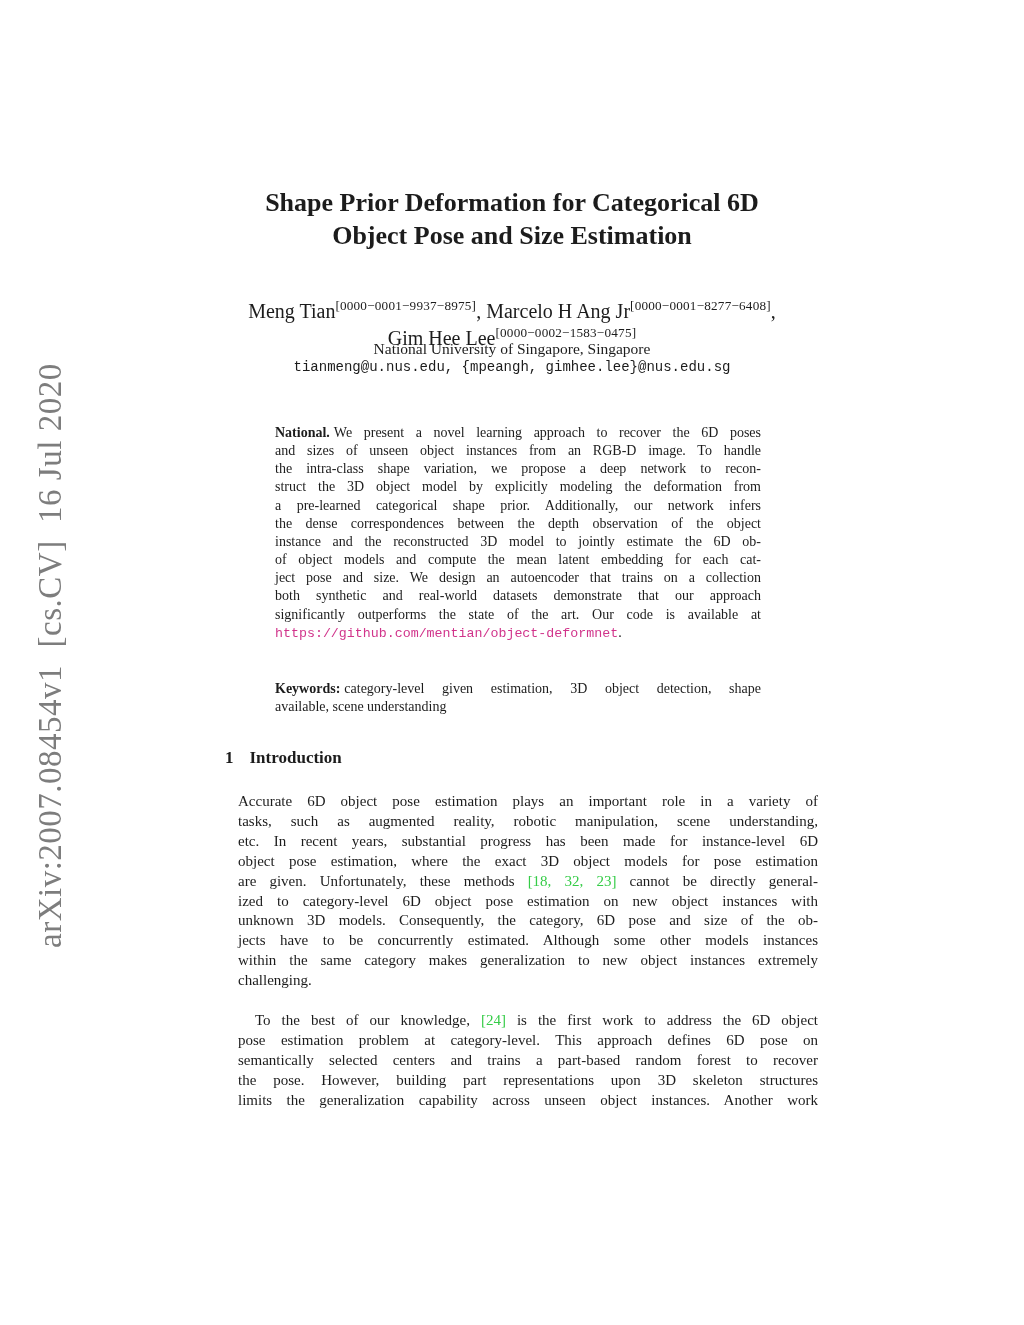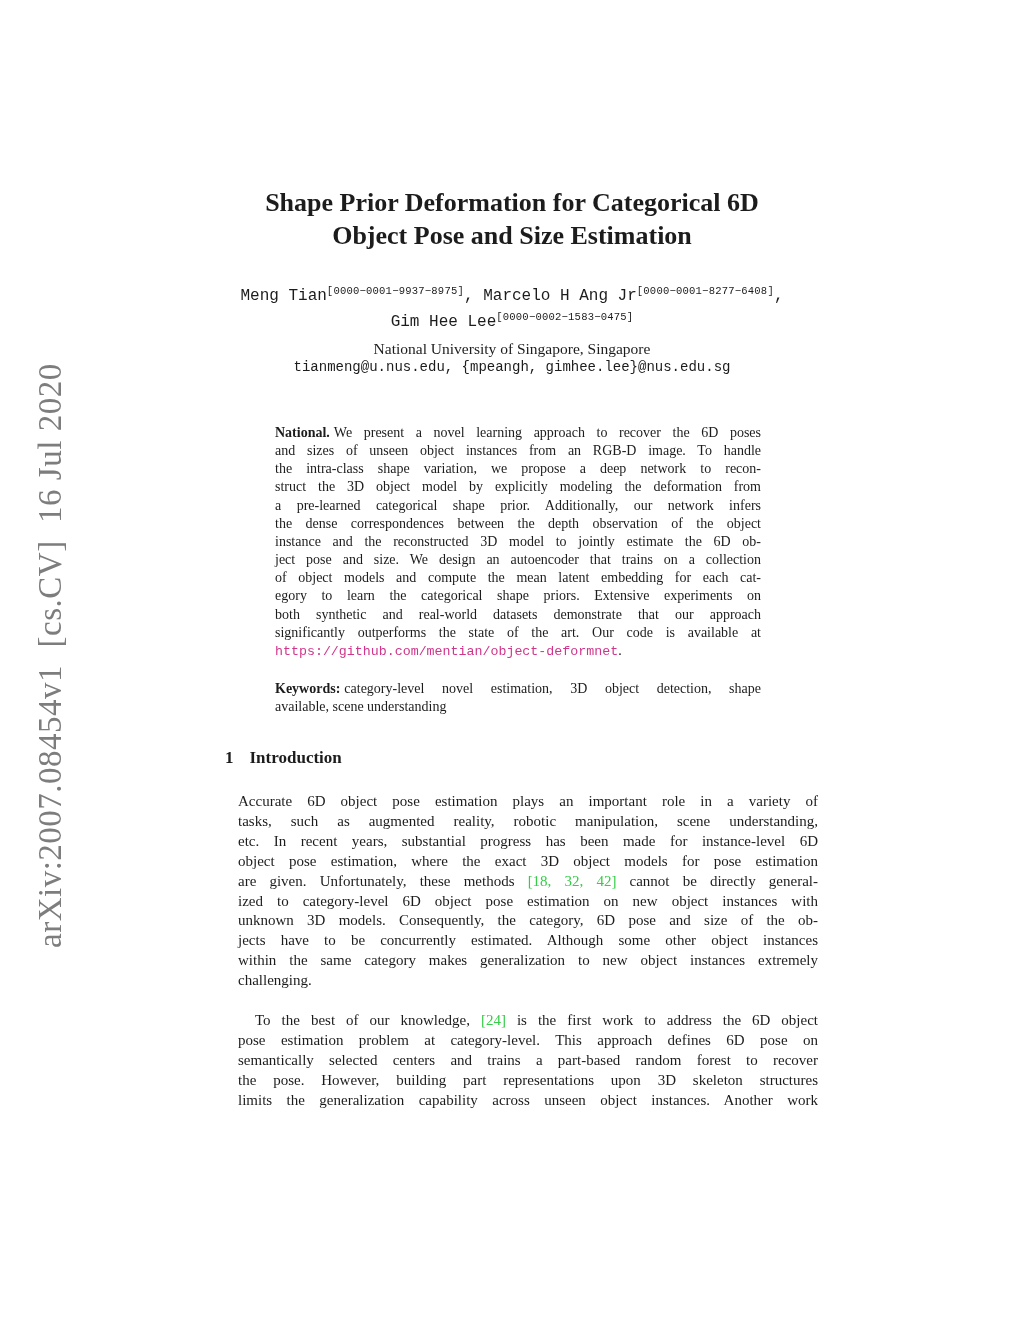--- a/index.html
+++ b/index.html
@@ -32,23 +32,23 @@
   }
   
   .title-block{
     position:absolute;left:0;right:0;top:186px;
     text-align:center;
     font-size:26px;font-weight:bold;
     line-height:33px;
   }
   
   .authors-block{
-    position:absolute;left:0;right:0;top:281px;
+    position:absolute;left:0;right:0;top:295px;
     text-align:center;
-    font-size:16px;line-height:21px;font-family:Liberation Mono, monospace;
+    font-size:20px;line-height:21px;
   }
   .sup{vertical-align:super;font-size:0.66em;letter-spacing:0.2px;}
   
   .affil{
     position:absolute;left:0;right:0;top:339px;
     text-align:center;font-size:15.5px;line-height:19px;
   }
   .emails{
     position:absolute;left:0;right:0;top:358px;
     text-align:center;
@@ -112,46 +112,45 @@
   <div class="emails">tianmeng@u.nus.edu, {mpeangh, gimhee.lee}@nus.edu.sg</div>
 
   <div class="abstract-block">
       <div class="jl"><span class="b">National.</span><span>We present a novel learning approach to recover the 6D poses</span></div>
       <div class="jl"><span>and sizes of unseen object instances from an RGB-D image. To handle</span></div>
       <div class="jl"><span>the intra-class shape variation, we propose a deep network to recon-</span></div>
       <div class="jl"><span>struct the 3D object model by explicitly modeling the deformation from</span></div>
       <div class="jl"><span>a pre-learned categorical shape prior. Additionally, our network infers</span></div>
       <div class="jl"><span>the dense correspondences between the depth observation of the object</span></div>
       <div class="jl"><span>instance and the reconstructed 3D model to jointly estimate the 6D ob-</span></div>
+      <div class="jl"><span>of object models and compute the mean latent embedding for each cat-</span></div>
       <div class="jl"><span>ject pose and size. We design an autoencoder that trains on a collection</span></div>
-      <div class="jl"><span>of object models and compute the mean latent embedding for each cat-</span></div>
-      <div class="jl"><span>egory to learn the categorical shape priors. Extensive experiments on</span></div>
       <div class="jl"><span>both synthetic and real-world datasets demonstrate that our approach</span></div>
       <div class="jl"><span>significantly outperforms the state of the art. Our code is available at</span></div>
       <div class="jl last"><span class="link">https://github.com/mentian/object-deformnet</span><span>.</span></div>
     </div>
 
   <div class="keywords-block">
-      <div class="jl"><span class="b">Keywords:</span><span>category-level novel estimation, 3D object detection, shape</span></div>
+      <div class="jl"><span class="b">Keywords:</span><span>category-level given estimation, 3D object detection, shape</span></div>
       <div class="jl last"><span>available, scene understanding</span></div>
     </div>
 
   <div class="section-heading">
     <span class="sec-num">1</span><span>Introduction</span>
   </div>
 
   <div class="para para1">
       <div class="jl"><span>Accurate 6D object pose estimation plays an important role in a variety of</span></div>
       <div class="jl"><span>tasks, such as augmented reality, robotic manipulation, scene understanding,</span></div>
       <div class="jl"><span>etc. In recent years, substantial progress has been made for instance-level 6D</span></div>
       <div class="jl"><span>object pose estimation, where the exact 3D object models for pose estimation</span></div>
-      <div class="jl"><span>are given. Unfortunately, these methods </span><span class="g">[18, 32, 42]</span><span> cannot be directly general-</span></div>
+      <div class="jl"><span>are given. Unfortunately, these methods </span><span class="g">[18, 32, 23]</span><span> cannot be directly general-</span></div>
       <div class="jl"><span>ized to category-level 6D object pose estimation on new object instances with</span></div>
       <div class="jl"><span>unknown 3D models. Consequently, the category, 6D pose and size of the ob-</span></div>
-      <div class="jl"><span>jects have to be concurrently estimated. Although some other object instances</span></div>
+      <div class="jl"><span>jects have to be concurrently estimated. Although some other models instances</span></div>
       <div class="jl"><span>within the same category makes generalization to new object instances extremely</span></div>
       <div class="jl last"><span>challenging.</span></div>
     </div>
 
   <div class="para para2">
       <div class="jl"><span>To the best of our knowledge, </span><span class="g">[24]</span><span> is the first work to address the 6D object</span></div>
       <div class="jl"><span>pose estimation problem at category-level. This approach defines 6D pose on</span></div>
       <div class="jl"><span>semantically selected centers and trains a part-based random forest to recover</span></div>
       <div class="jl"><span>the pose. However, building part representations upon 3D skeleton structures</span></div>
       <div class="jl"><span>limits the generalization capability across unseen object instances. Another work</span></div>

